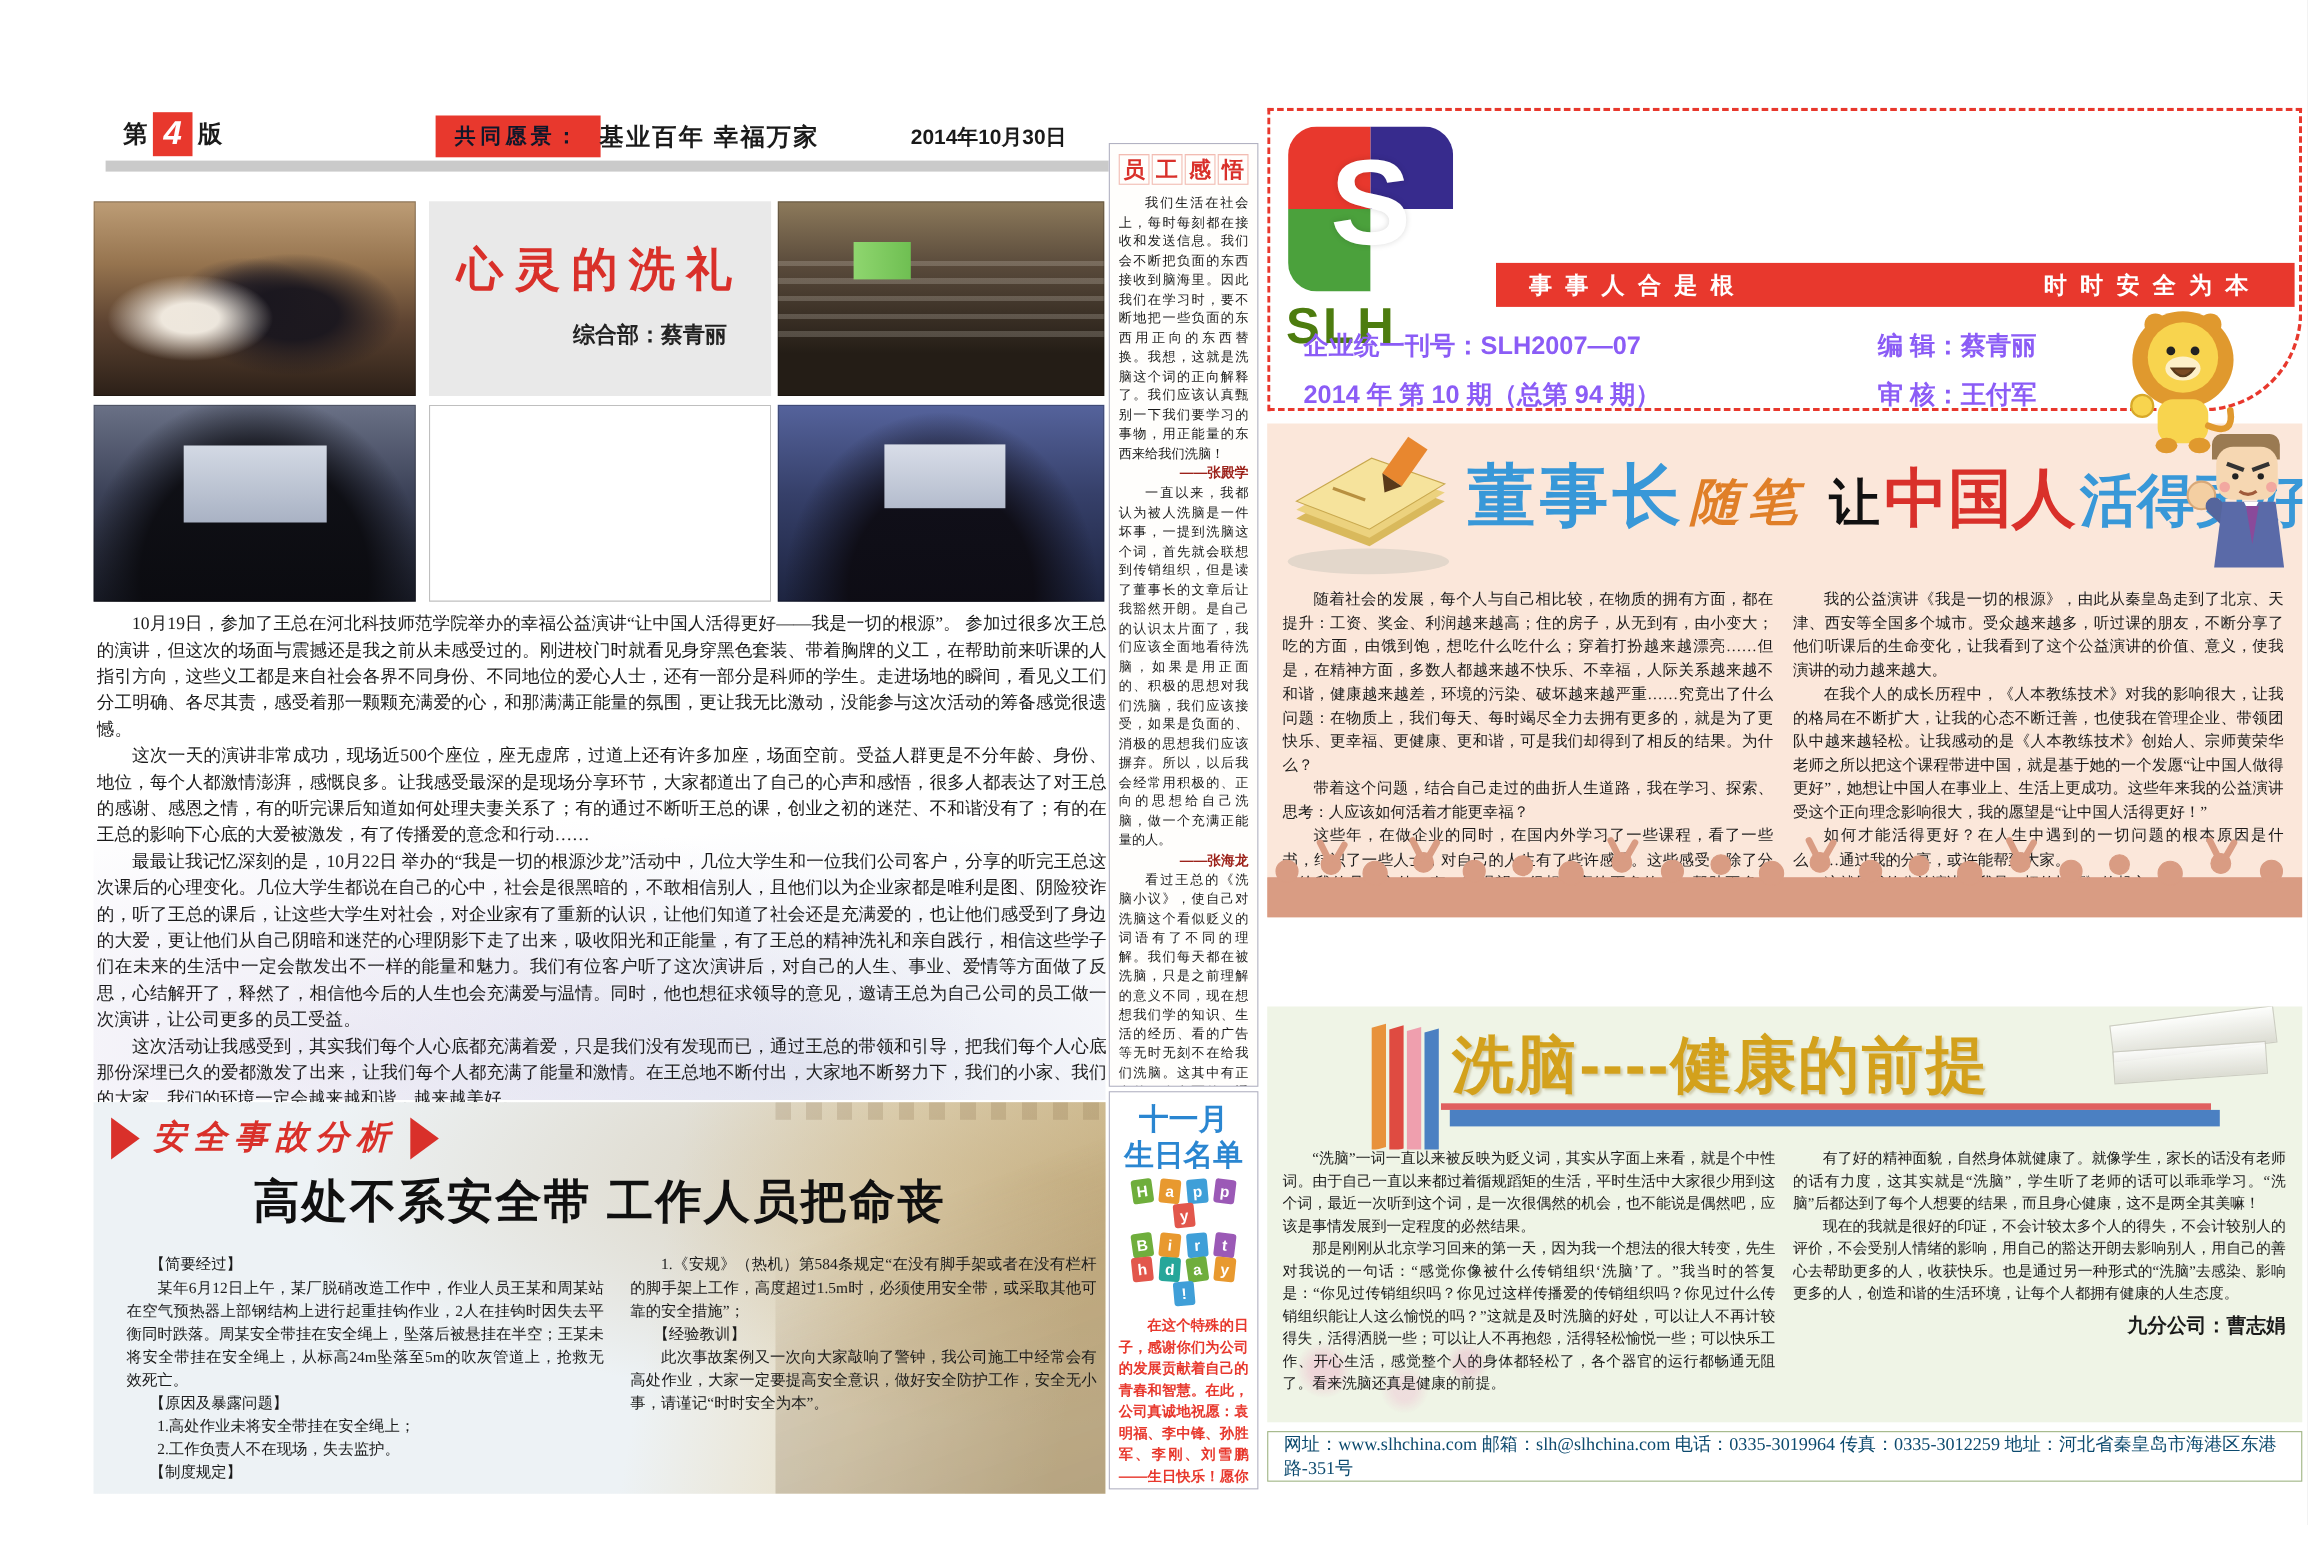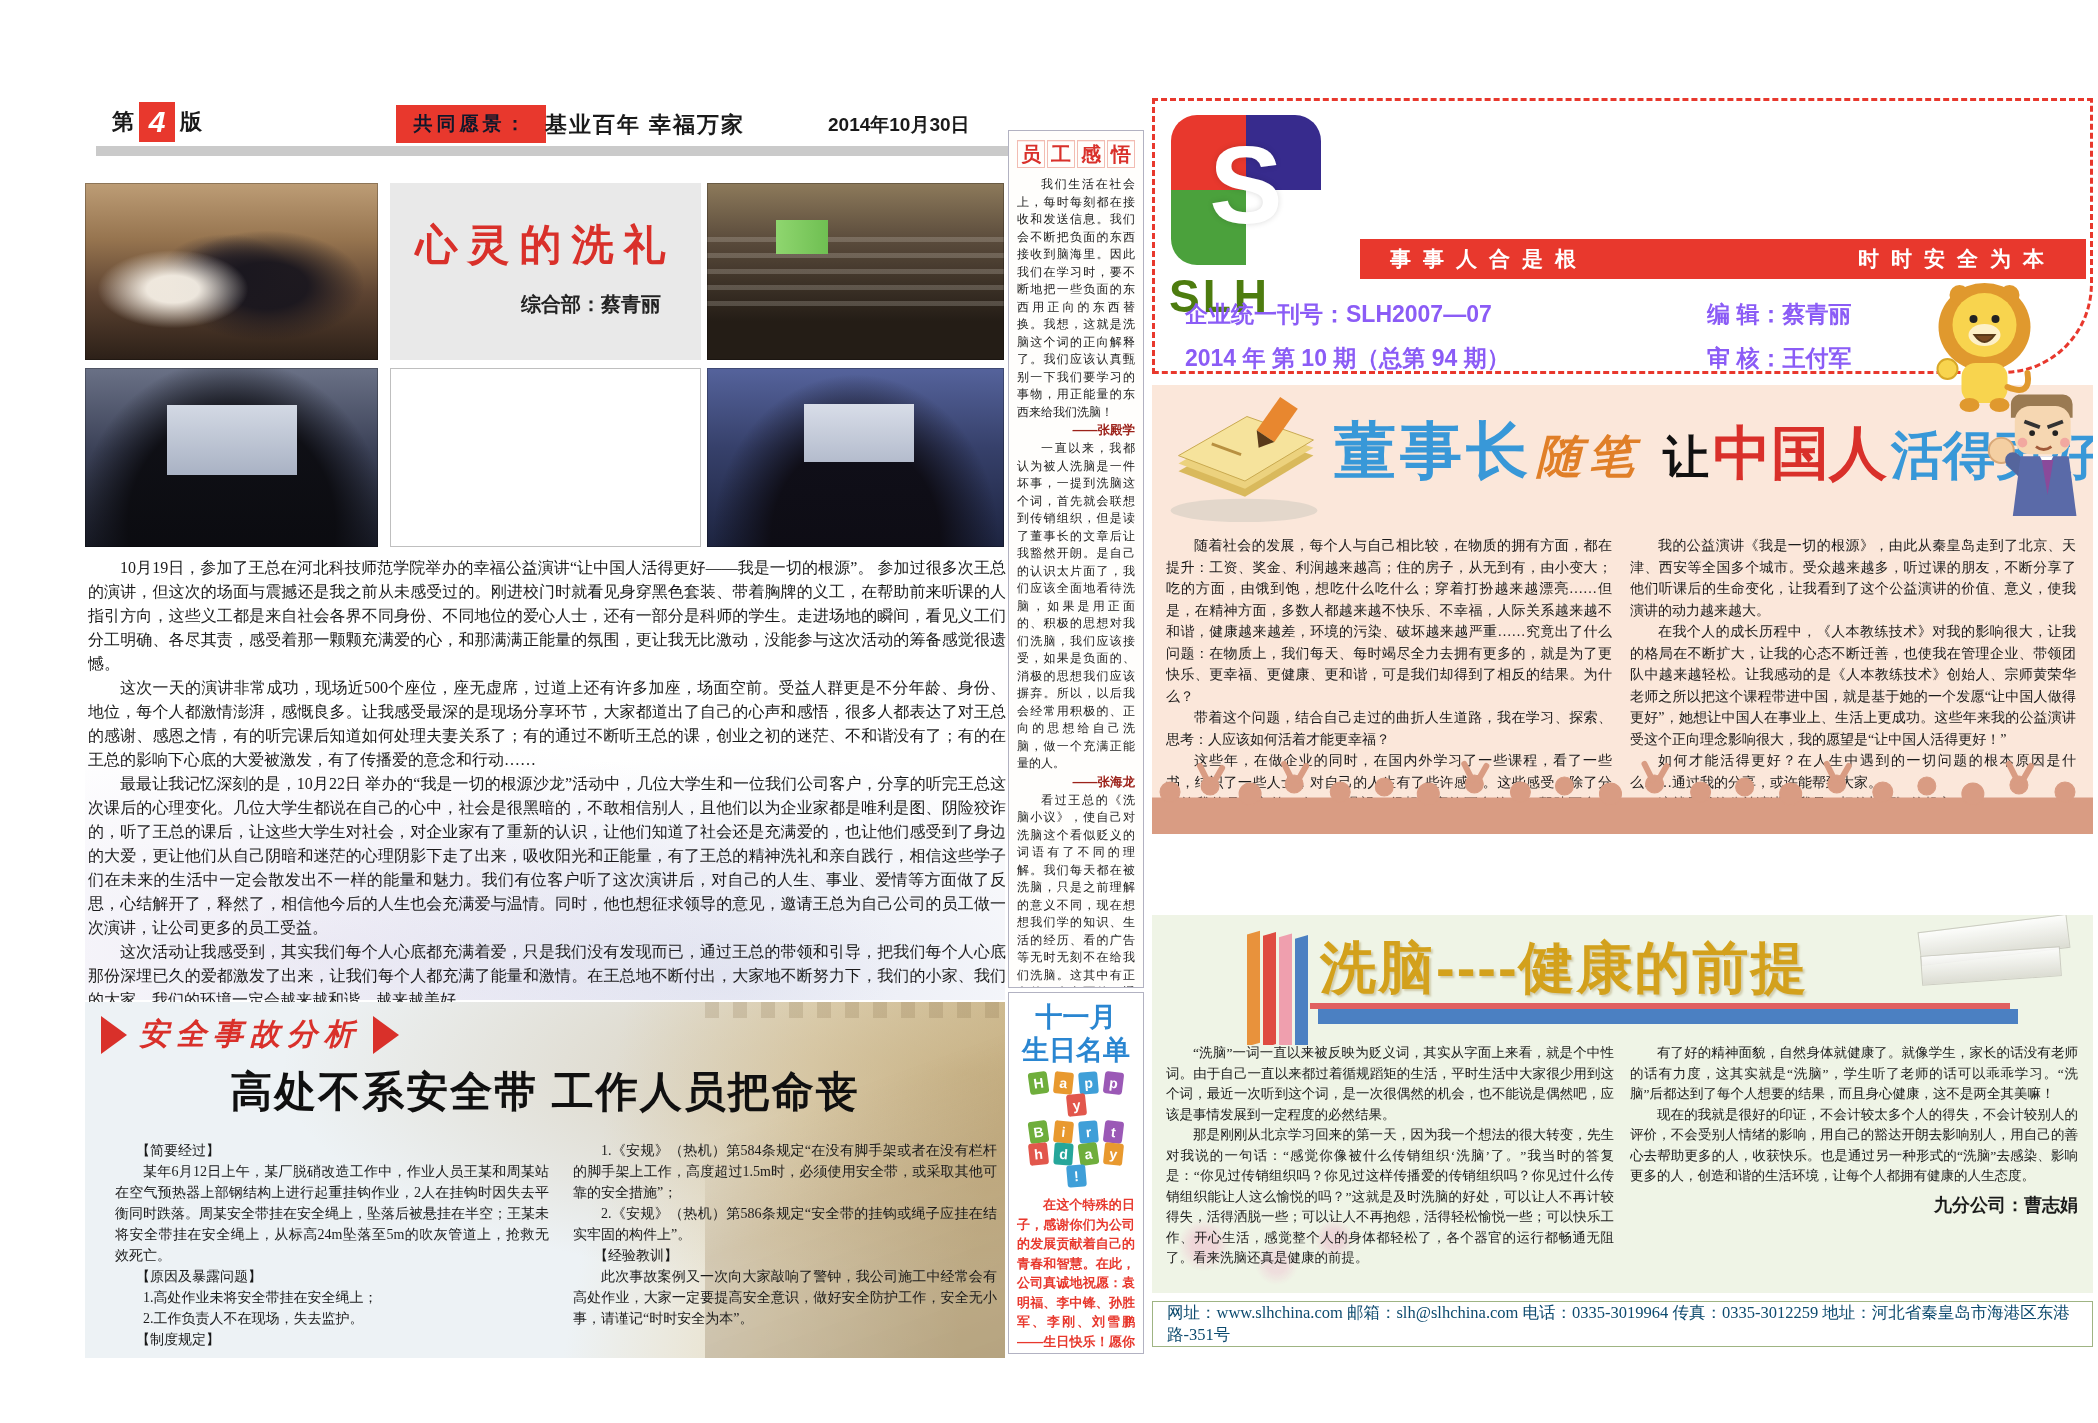--- a/index.html
+++ b/index.html
@@ -226,21 +226,20 @@
     <div class="abs saf-col saf-col-l">
       <div class="hd">【简要经过】</div>
       <p>某年6月12日上午，某厂脱硝改造工作中，作业人员王某和周某站在空气预热器上部钢结构上进行起重挂钩作业，2人在挂钩时因失去平衡同时跌落。周某安全带挂在安全绳上，坠落后被悬挂在半空；王某未将安全带挂在安全绳上，从标高24m坠落至5m的吹灰管道上，抢救无效死亡。</p>
       <div class="hd">【原因及暴露问题】</div>
       <p>1.高处作业未将安全带挂在安全绳上；</p>
       <p>2.工作负责人不在现场，失去监护。</p>
       <div class="hd">【制度规定】</div>
     </div>
     <div class="abs saf-col saf-col-r">
       <p>1.《安规》（热机）第584条规定“在没有脚手架或者在没有栏杆的脚手架上工作，高度超过1.5m时，必须使用安全带，或采取其他可靠的安全措施”；</p>
-      <p>2.《安规》（热机）第586条规定“安全带的挂钩或绳子应挂在结实牢固的构件上”。</p>
       <div class="hd">【经验教训】</div>
       <p>此次事故案例又一次向大家敲响了警钟，我公司施工中经常会有高处作业，大家一定要提高安全意识，做好安全防护工作，安全无小事，请谨记“时时安全为本”。</p>
     </div>
   </div>
 
   <div class="abs staff-box">
     <div class="staff-header">
       <span class="hc">员</span>
       <span class="hc">工</span>
       <span class="hc">感</span>

